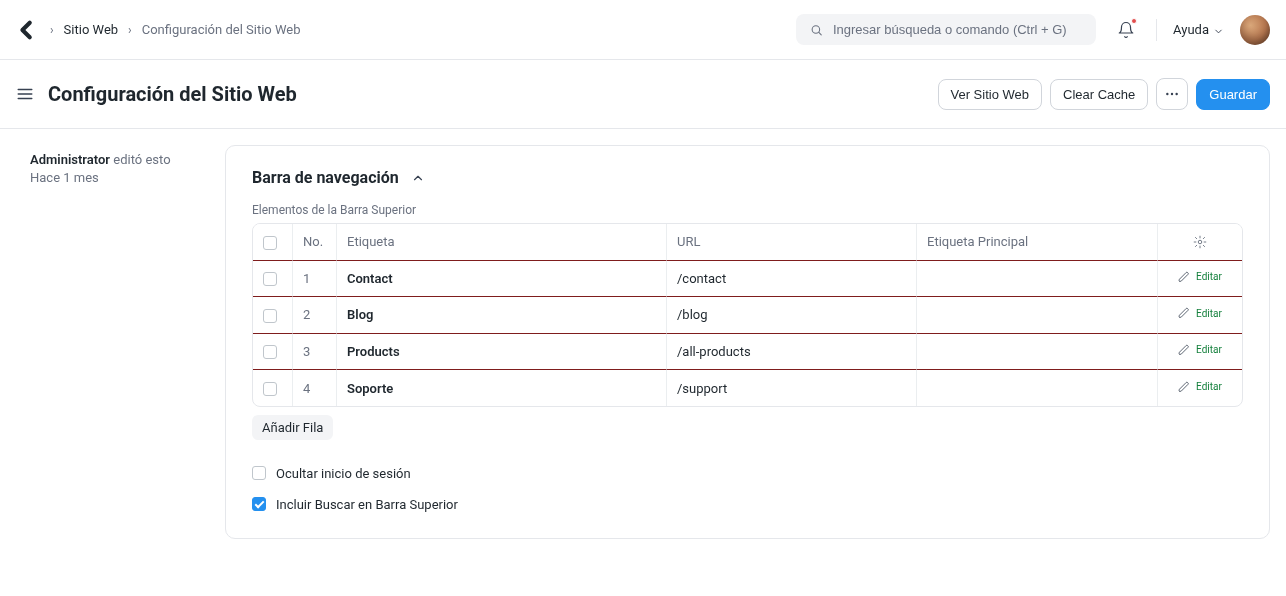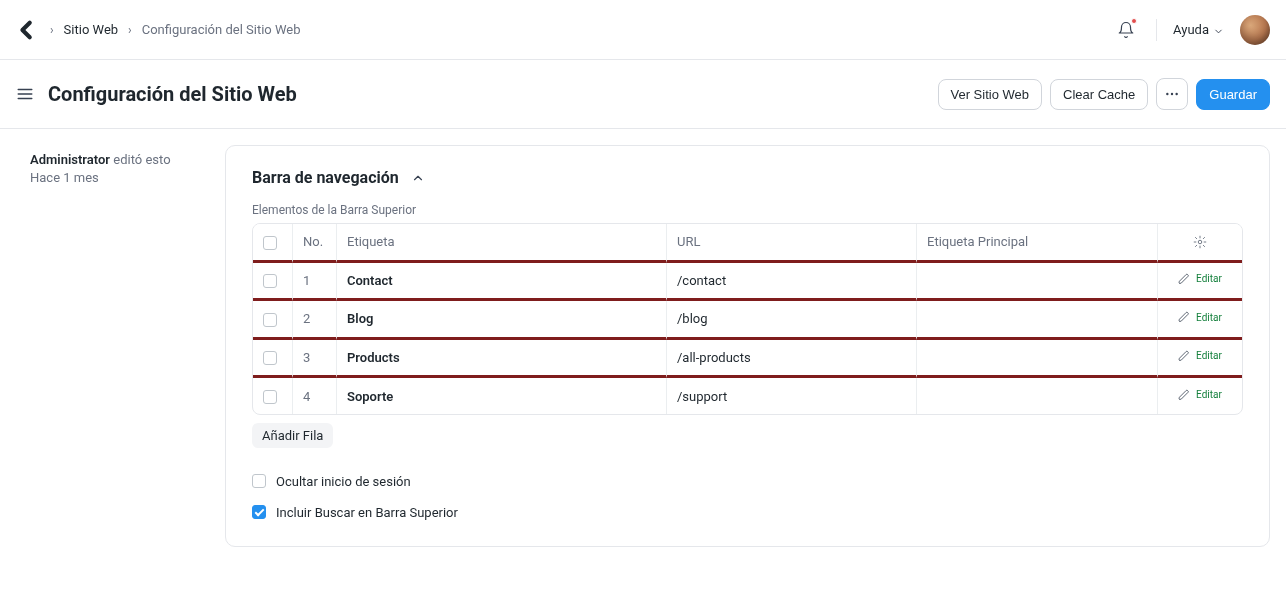--- a/index.html
+++ b/index.html
@@ -223,21 +223,21 @@
       width: 100%;
       border: 1px solid #e5e7eb;
       border-radius: 8px;
       border-collapse: separate;
       border-spacing: 0;
       overflow: hidden;
       font-size: 13px;
       table-layout: fixed;
     }
     .tbl th, .tbl td {
-      border-bottom: 3px solid #7f1d1d;
+      border-bottom: 1px solid #7f1d1d;
       border-right: 1px solid #ebeef0;
       padding: 10px 10px;
       text-align: left;
       vertical-align: middle;
     }
     .tbl th:last-child, .tbl td:last-child {
       border-right: none;
     }
     .tbl thead th {
       font-weight: 400;
@@ -344,20 +344,27 @@
       </svg>
     </div>
     <div class="breadcrumb">
       <span class="sep">›</span>
       <a href="#">Sitio Web</a>
       <span class="sep">›</span>
       <span class="current">Configuración del Sitio Web</span>
     </div>
   </div>
   <div class="navbar-right">
+    <div class="search-box">
+      <svg width="14" height="14" viewBox="0 0 24 24" fill="none">
+        <circle cx="11" cy="11" r="7" stroke="#6b7280" stroke-width="2"></circle>
+        <line x1="16.5" y1="16.5" x2="21" y2="21" stroke="#6b7280" stroke-width="2" stroke-linecap="round"></line>
+      </svg>
+      <input type="text" placeholder="Ingresar búsqueda o comando (Ctrl + G)" style="">
+    </div>
     <div class="icon-btn">
       <svg width="18" height="18" viewBox="0 0 24 24" fill="none">
         <path d="M6 8a6 6 0 0 1 12 0c0 7 3 8 3 8H3s3-1 3-8" stroke="#374151" stroke-width="1.6" stroke-linecap="round" stroke-linejoin="round"></path>
         <path d="M10.3 21a2 2 0 0 0 3.4 0" stroke="#374151" stroke-width="1.6" stroke-linecap="round"></path>
       </svg>
       <span class="bell-dot"></span>
     </div>
     <div class="vdiv"></div>
     <div class="help-menu">
       <span>Ayuda</span>

